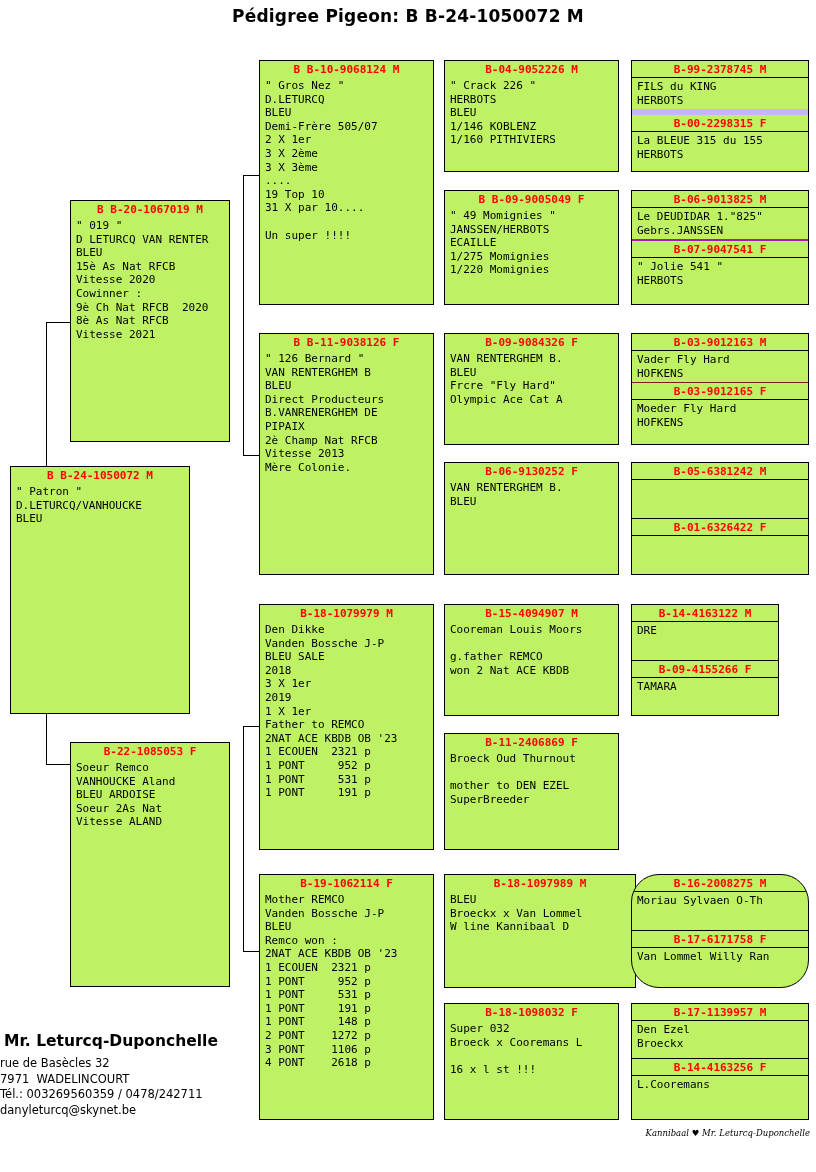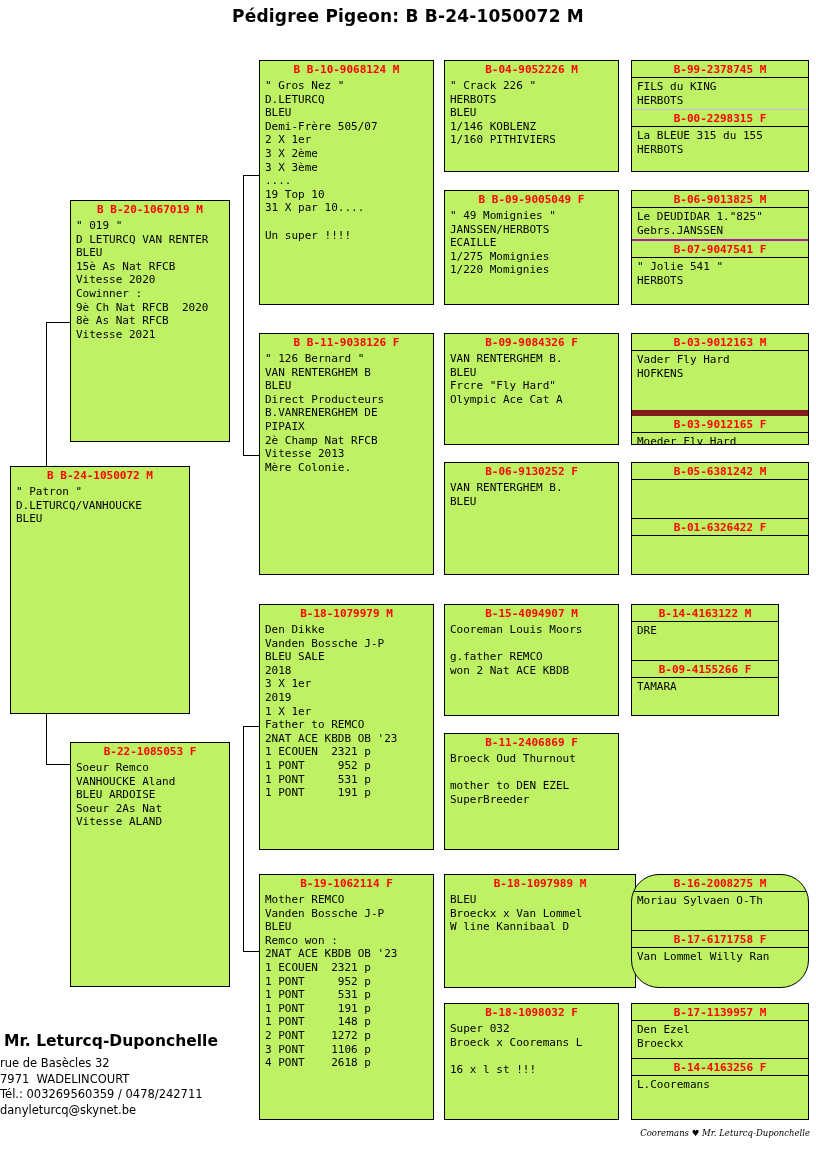--- a/index.html
+++ b/index.html
@@ -251,39 +251,39 @@
   <div class="txt">Super 032
 Broeck x Cooremans L
 
 16 x l st !!!</div>
 </div>
 
 <div class="box" style="left:631px; top:60px; width:178px; height:112px;">
   <div class="ring hdr-line">B-99-2378745 M</div>
   <div class="txt">FILS du KING
 HERBOTS</div>
-  <div class="ring hdr-line" style="border-top:1px solid #c4b5fd;">B-00-2298315 F</div>
+  <div class="ring hdr-line" style="border-top:6px solid #c4b5fd;">B-00-2298315 F</div>
   <div class="txt">La BLEUE 315 du 155
 HERBOTS</div>
 </div>
 
 <div class="box" style="left:631px; top:190px; width:178px; height:115px;">
   <div class="ring hdr-line">B-06-9013825 M</div>
   <div class="txt">Le DEUDIDAR 1."825"
 Gebrs.JANSSEN</div>
   <div class="ring hdr-line" style="border-top:2px solid #a21caf;">B-07-9047541 F</div>
   <div class="txt">" Jolie 541 "
 HERBOTS</div>
 </div>
 
 <div class="box" style="left:631px; top:333px; width:178px; height:112px;">
   <div class="ring hdr-line">B-03-9012163 M</div>
   <div class="txt">Vader Fly Hard
 HOFKENS</div>
-  <div class="ring hdr-line" style="border-top:6px solid #7f1d1d;margin-top:28px;">B-03-9012165 F</div>
+  <div class="ring hdr-line" style="border-top:1px solid #7f1d1d;">B-03-9012165 F</div>
   <div class="txt">Moeder Fly Hard
 HOFKENS</div>
 </div>
 
 <div class="box" style="left:631px; top:462px; width:178px; height:113px;">
   <div class="ring hdr-line">B-05-6381242 M</div>
   <div class="txt"></div>
   <div class="ring hdr-line" style="border-top:1px solid #000; margin-top:34px;">B-01-6326422 F</div>
   <div class="txt"></div>
 </div>
@@ -308,13 +308,13 @@
 Broeckx</div>
   <div class="ring hdr-line" style="border-top:1px solid #000; margin-top:6px;">B-14-4163256 F</div>
   <div class="txt">L.Cooremans</div>
 </div>
 
 <div class="owner">Mr. Leturcq-Duponchelle</div>
 <div class="addr">rue de Basècles 32
 7971  WADELINCOURT
 Tél.: 003269560359 / 0478/242711
 danyleturcq@skynet.be</div>
-<div class="credit">Cooremans ♥ Mr. Leturcq-Duponchelle</div>
+<div class="credit">Kannibaal ♥ Mr. Leturcq-Duponchelle</div>
 
 </body></html>

